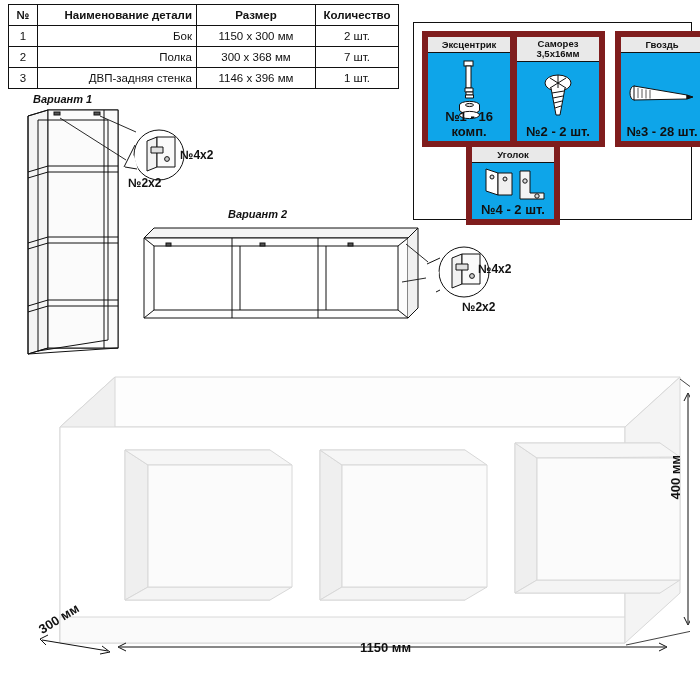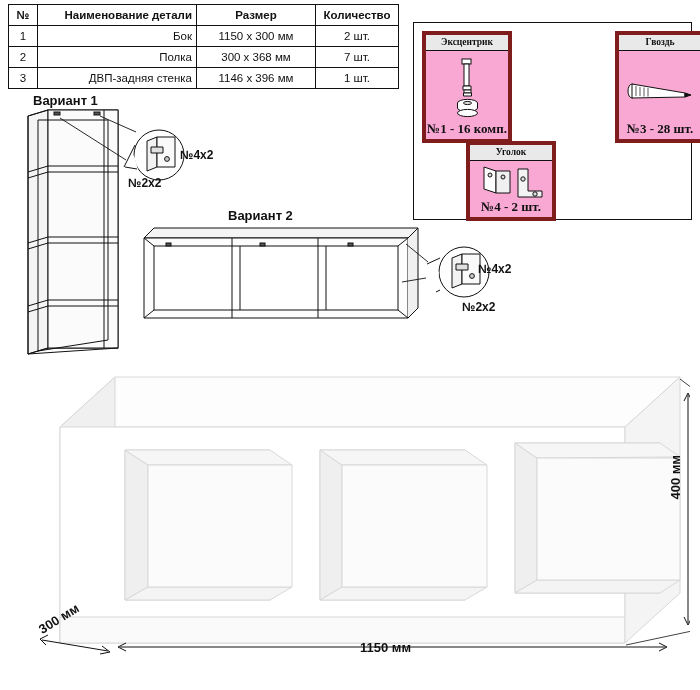--- a/index.html
+++ b/index.html
@@ -32,36 +32,36 @@
   #parts-table .c-name{width:148px;}
   #parts-table .c-size{width:110px;}
   #parts-table .c-qty{width:74px;}
 
   
   #hardware-box{
     position:absolute;left:413px;top:22px;width:277px;height:196px;
     border:1px solid #111;
     background:#fff;
   }
-  .hw-cell{position:absolute;border:4px solid #7f1d1d;background:#f9a8d4;font-family:Liberation Serif, serif;}
+  .hw-cell{position:absolute;border:6px solid #7f1d1d;background:#0ea5e9;}
   .hw-title{
     position:absolute;left:0;top:0;width:100%;
     text-align:center;font-size:9.5px;font-weight:bold;
     background:#e9e9e9;border-bottom:1px solid #111;
     padding:2px 0 2px;line-height:11px;
     box-sizing:border-box;
   }
   .hw-caption{
     position:absolute;left:0;bottom:2px;width:100%;
     text-align:center;font-size:13px;font-weight:bold;
   }
   .hw-art{position:absolute;left:0;right:0;top:18px;bottom:14px;}
 
   
-  .var-title{font-size:13px;font-weight:bold;}
+  .var-title{font-size:11px;font-weight:bold;font-style:italic;}
 
   
   .cl{font-size:12px;font-weight:bold;}
 
   
   .dim{font-weight:bold;font-size:13px;}
   #dim-height{
     position:absolute;left:668px;top:455px;
     writing-mode:vertical-rl;
     transform:rotate(180deg);
@@ -124,20 +124,39 @@
           <ellipse cx="41.5" cy="50" rx="10" ry="3.6"></ellipse>
           <path d="M31.5 50 v5 a10 3.6 0 0 0 20 0 v-5"></path>
           <ellipse cx="41.5" cy="50" rx="4" ry="1.6" fill="#dcdcdc"></ellipse>
           <ellipse cx="41.5" cy="60" rx="10" ry="3.6"></ellipse>
         </g>
       </svg>
     </div>
     <div class="hw-caption">№1 - 16 комп.</div>
   </div>
 
+  <div class="hw-cell" style="left:97px;top:8px;width:82px;height:104px;">
+    <div class="hw-title" style="line-height:10px;">
+      <span>Саморез</span><br>
+      <span>3,5x16мм</span>
+    </div>
+    <div class="hw-art" style="top:26px;">
+      <svg width="82" height="62" viewBox="0 0 82 62">
+        <g stroke="#111" stroke-width="1" fill="#fff">
+          <ellipse cx="41" cy="20" rx="13" ry="8"></ellipse>
+          <line x1="41" y1="12" x2="41" y2="28"></line>
+          <line x1="33" y1="15" x2="49" y2="25"></line>
+          <line x1="33" y1="25" x2="49" y2="15"></line>
+          <path d="M34 25 L39 52 h4 L48 25"></path>
+          <path d="M35 30 l12 -2 M36 35 l10 -2 M37 40 l8 -2 M38 45 l6 -2"></path>
+        </g>
+      </svg>
+    </div>
+    <div class="hw-caption">№2 - 2 шт.</div>
+  </div>
 
   <div class="hw-cell" style="left:201px;top:8px;width:82px;height:104px;">
     <div class="hw-title">Гвоздь</div>
     <div class="hw-art">
       <svg width="82" height="70" viewBox="0 0 82 70">
         <g stroke="#111" stroke-width="1" fill="#fff">
           <ellipse cx="13" cy="38" rx="4" ry="7"></ellipse>
           <path d="M13 31 L66 40 L66 44 L13 45 Z"></path>
           <path d="M17 33 l0 10 M21 34 l0 9 M25 34.5 l0 9 M29 35 l0 8.6" stroke-width="0.7"></path>
           <path d="M66 40 l6 2 l-6 2 z" fill="#111"></path>

